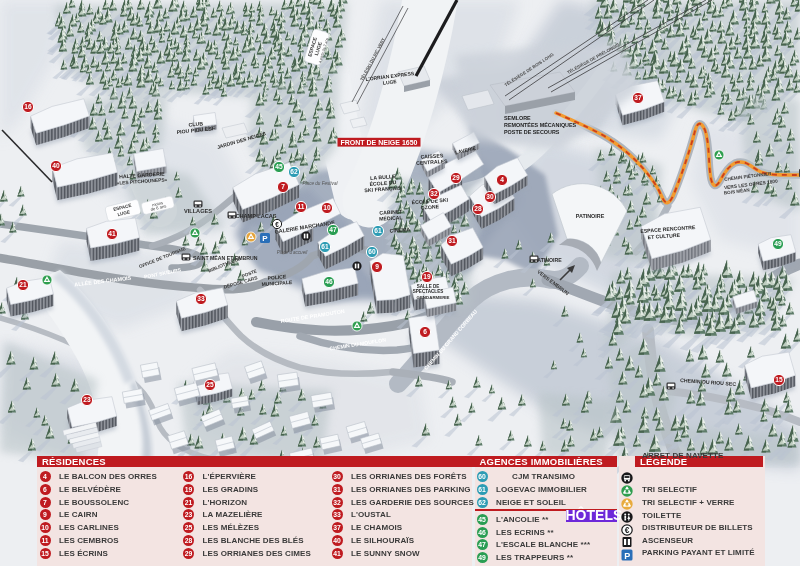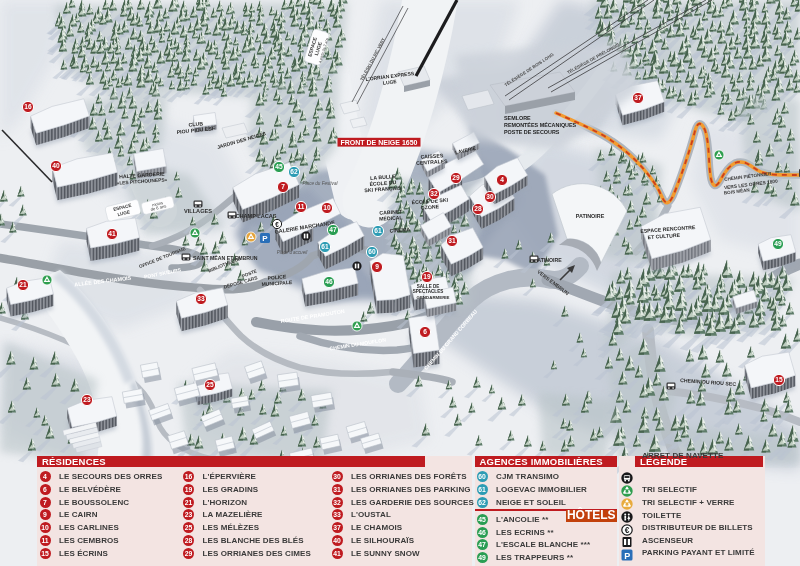--- a/index.html
+++ b/index.html
@@ -1735,33 +1735,33 @@
         <text x="638" y="100.4" text-anchor="middle" font-size="6.6" font-weight="bold" fill="#fff">37</text>
         <circle cx="778" cy="244" r="5.6" fill="#2a9e53" stroke="#fff" stroke-width="1"></circle>
         <text x="778" y="246.4" text-anchor="middle" font-size="6.6" font-weight="bold" fill="#fff">49</text>
         <circle cx="779" cy="380" r="5.6" fill="#bf1b20" stroke="#fff" stroke-width="1"></circle>
         <text x="779" y="382.4" text-anchor="middle" font-size="6.6" font-weight="bold" fill="#fff">15</text>
       </g>
     </svg>
 
 <div style="position:absolute;left:37px;top:456px;width:435px;height:110px;background:#f3e4e2"></div>
 
-<div class="hdr" style="left:37px;top:456px;width:388px">RÉSIDENCES</div>
+<div class="hdr" style="left:37px;top:456px;width:515px">RÉSIDENCES</div>
 
 <div style="position:absolute;left:474.5px;top:456px;width:142.5px;height:110px;background:#f3e4e2"></div>
 
 <div class="hdr" style="left:474.5px;top:456px;width:142.5px">AGENCES IMMOBILIÈRES</div>
 
 <div style="position:absolute;left:619px;top:456px;width:146px;height:110px;background:#f3e4e2"></div>
 
 <div class="hdr" style="left:635px;top:456px;width:128px">LÉGENDE</div>
 
 <div style="position:absolute;left:0;top:0">
       <div class="nc" style="left:39.5px;top:471.0px;background:#bf1b20">4</div>
-      <div class="lt" style="left:59.0px;top:472.0px">LE SECOURS DES ORRES</div>
+      <div class="lt" style="left:59.0px;top:472.0px">LE BALCON DES ORRES</div>
       <div class="nc" style="left:39.5px;top:483.8px;background:#bf1b20">6</div>
       <div class="lt" style="left:59.0px;top:484.8px">LE BELVÉDÈRE</div>
       <div class="nc" style="left:39.5px;top:496.6px;background:#bf1b20">7</div>
       <div class="lt" style="left:59.0px;top:497.6px">LE BOUSSOLENC</div>
       <div class="nc" style="left:39.5px;top:509.4px;background:#bf1b20">9</div>
       <div class="lt" style="left:59.0px;top:510.4px">LE CAIRN</div>
       <div class="nc" style="left:39.5px;top:522.2px;background:#bf1b20">10</div>
       <div class="lt" style="left:59.0px;top:523.2px">LES CARLINES</div>
       <div class="nc" style="left:39.5px;top:535.0px;background:#bf1b20">11</div>
       <div class="lt" style="left:59.0px;top:536.0px">LES CEMBROS</div>
@@ -1798,30 +1798,30 @@
       <div class="nc" style="left:331.5px;top:522.2px;background:#bf1b20">37</div>
       <div class="lt" style="left:351.0px;top:523.2px">LE CHAMOIS</div>
       <div class="nc" style="left:331.5px;top:535.0px;background:#bf1b20">40</div>
       <div class="lt" style="left:351.0px;top:536.0px">LE SILHOURAÏS</div>
       <div class="nc" style="left:331.5px;top:547.8px;background:#bf1b20">41</div>
       <div class="lt" style="left:351.0px;top:548.8px">LE SUNNY SNOW</div>
     </div>
 
 <div style="position:absolute;left:0;top:0">
       <div class="nc" style="left:476.5px;top:471.0px;background:#2d9cb4">60</div>
-      <div class="lt" style="left:496.0px;top:472.0px">CJM TRANSIMO</div>
+      <div class="lt" style="left:512px;top:472.0px">CJM TRANSIMO</div>
       <div class="nc" style="left:476.5px;top:483.8px;background:#2d9cb4">61</div>
       <div class="lt" style="left:496.0px;top:484.8px">LOGEVAC IMMOBILIER</div>
       <div class="nc" style="left:476.5px;top:496.6px;background:#2d9cb4">62</div>
       <div class="lt" style="left:496.0px;top:497.6px">NEIGE ET SOLEIL</div>
     </div>
 
 <div style="position:absolute;left:474.5px;top:509.3px;width:142.5px;height:1.8px;background:#bf1b20"></div>
 
-<div style="position:absolute;left:565.5px;top:510.3px;width:51.5px;height:11.3px;background:#c2410c;color:#fff;font-weight:bold;font-size:12px;line-height:11.3px;text-align:center">HÔTELS</div>
+<div style="position:absolute;left:565.5px;top:510.3px;width:51.5px;height:11.3px;background:#6d28d9;color:#fff;font-weight:bold;font-size:14px;line-height:11.3px;text-align:center">HÔTELS</div>
 
 <div style="position:absolute;left:0;top:0">
       <div class="nc" style="left:476.5px;top:514.4px;background:#2a9e53">45</div>
       <div class="lt" style="left:496.0px;top:515.4px">L'ANCOLIE **</div>
       <div class="nc" style="left:476.5px;top:526.9px;background:#2a9e53">46</div>
       <div class="lt" style="left:496.0px;top:527.9px">LES ECRINS **</div>
       <div class="nc" style="left:476.5px;top:539.4px;background:#2a9e53">47</div>
       <div class="lt" style="left:496.0px;top:540.4px">L'ESCALE BLANCHE ***</div>
       <div class="nc" style="left:476.5px;top:551.9px;background:#2a9e53">49</div>
       <div class="lt" style="left:496.0px;top:552.9px">LES TRAPPEURS **</div>

